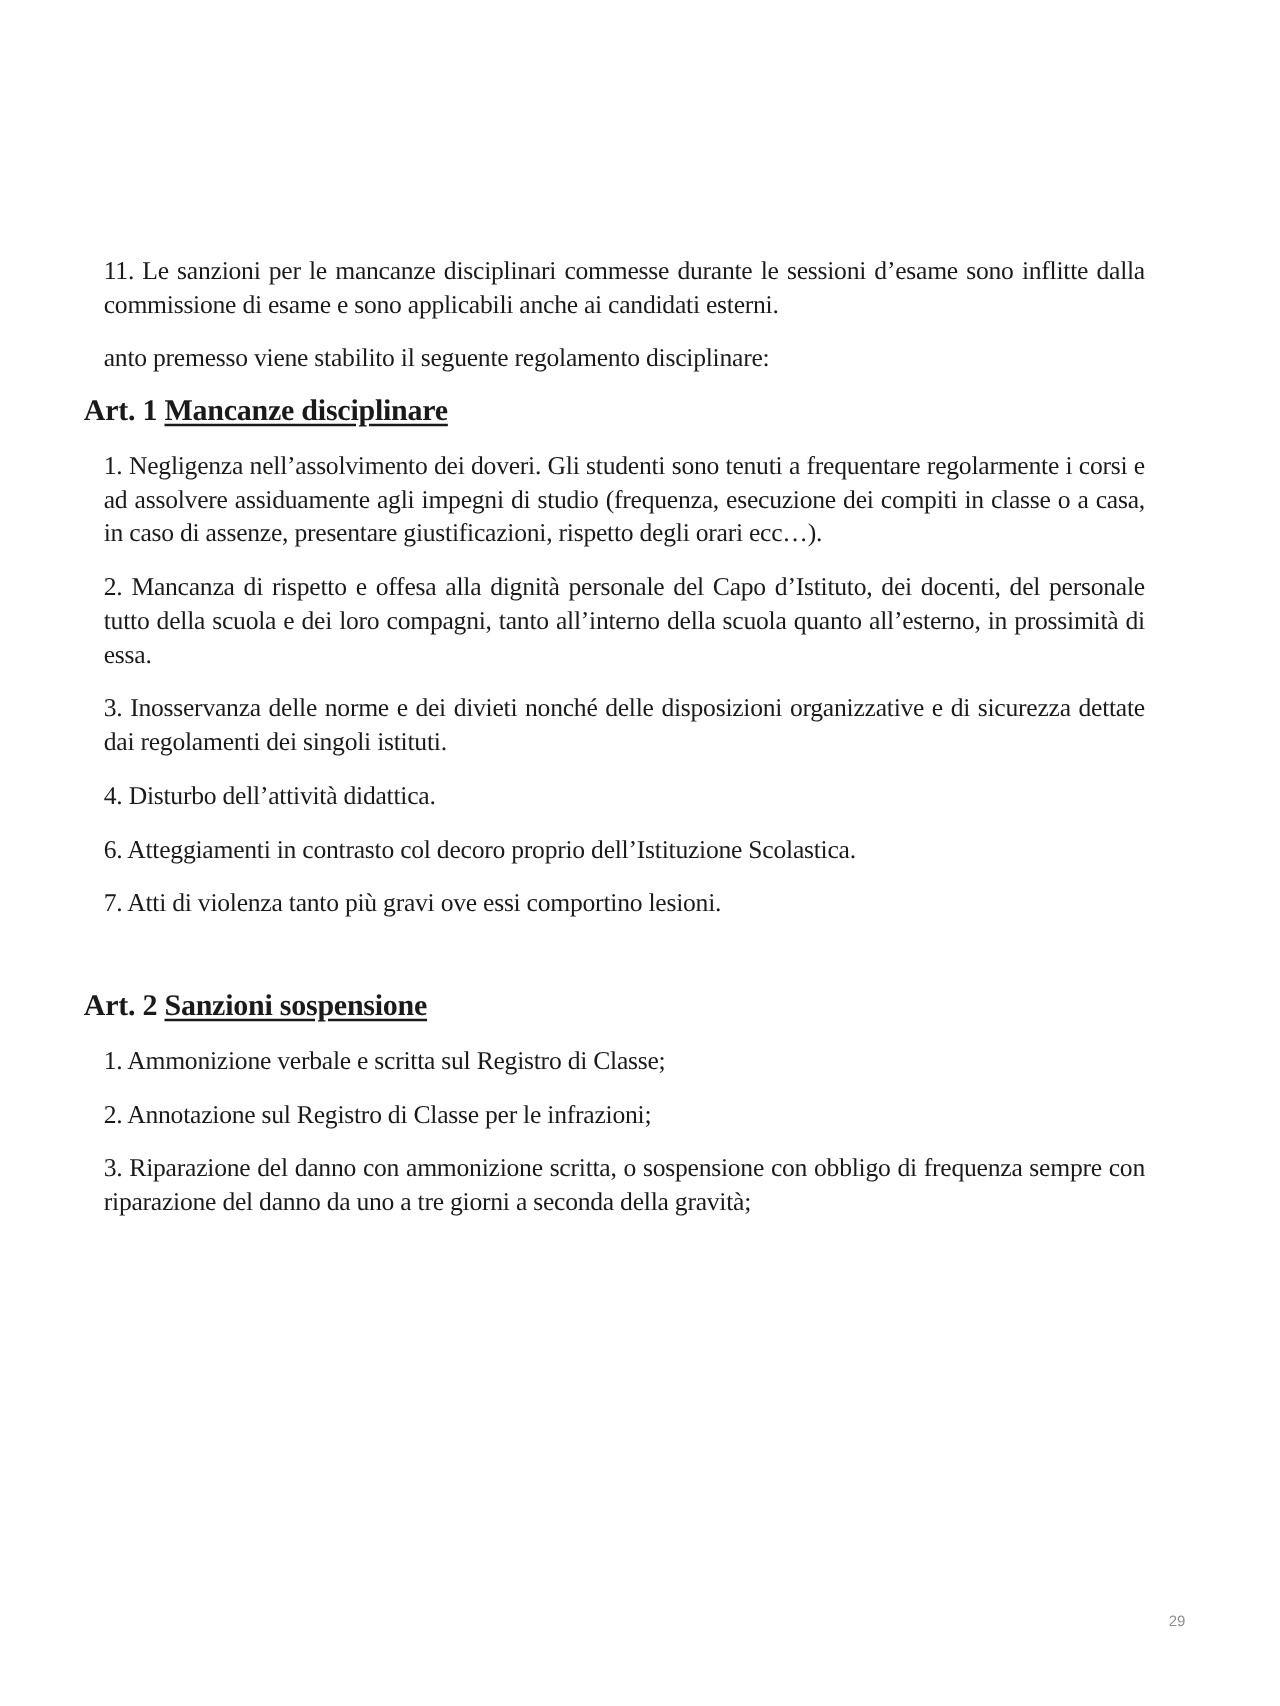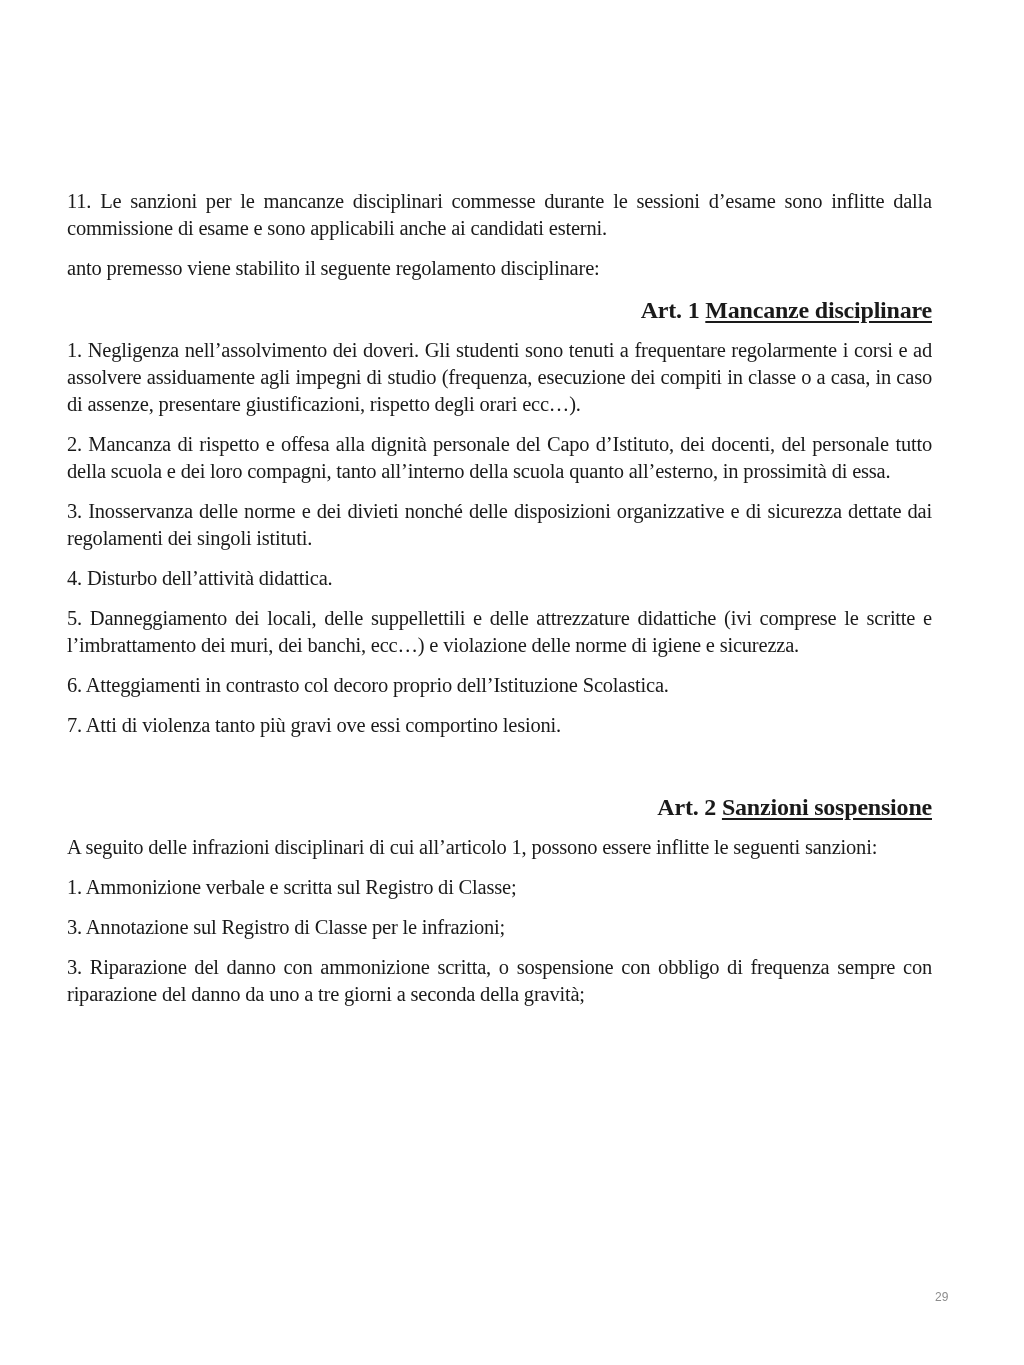--- a/index.html
+++ b/index.html
@@ -15,34 +15,33 @@
       font-family: "Liberation Serif", "DejaVu Serif", serif;
       color: #1a1a1a;
     }
     .page {
       position: absolute;
       left: 67px;
       top: 188px;
       width: 865px;
     }
     p {
-      margin: 0;
+      margin: 16px;
       font-size: 20.5px;
       line-height: 27px;
       text-align: justify;
       letter-spacing: -0.2px;
     }
     .gap-s { margin-bottom: 13px; }
     .heading {
       font-size: 24px;
       font-weight: bold;
       line-height: 30px;
       margin: 0 0 12px 0;
       letter-spacing: -0.2px;
-      text-align: right;
     }
     .heading .title {
       text-decoration: underline;
       text-underline-offset: 3px;
       text-decoration-thickness: 1.5px;
     }
     .spacer { height: 40px; }
     .page-number {
       position: absolute;
       left: 935px;
@@ -60,29 +59,27 @@
   <p class="gap-s">anto premesso viene stabilito il seguente regolamento disciplinare:</p>
 
   <div class="heading">
     <span>Art. 1</span>
     <span class="title">Mancanze disciplinare</span>
   </div>
   <p class="gap-s">1. Negligenza nell’assolvimento dei doveri. Gli studenti sono tenuti a frequentare regolarmente i corsi e ad assolvere assiduamente agli impegni di studio (frequenza, esecuzione dei compiti in classe o a casa, in caso di assenze, presentare giustificazioni, rispetto degli orari ecc…).</p>
   <p class="gap-s">2. Mancanza di rispetto e offesa alla dignità personale del Capo d’Istituto, dei docenti, del personale tutto della scuola e dei loro compagni, tanto all’interno della scuola quanto all’esterno, in prossimità di essa.</p>
   <p class="gap-s">3. Inosservanza delle norme e dei divieti nonché delle disposizioni organizzative e di sicurezza dettate dai regolamenti dei singoli istituti.</p>
   <p class="gap-s">4. Disturbo dell’attività didattica.</p>
-  <p class="gap-s">5. Danneggiamento dei locali, delle suppellettili e delle attrezzature didattiche (ivi comprese le scritte e l’imbrattamento dei muri, dei banchi, ecc…) e violazione delle norme di igiene e sicurezza.</p>
   <p class="gap-s">6. Atteggiamenti in contrasto col decoro proprio dell’Istituzione Scolastica.</p>
   <p class="gap-s">7. Atti di violenza tanto più gravi ove essi comportino lesioni.</p>
 
   <div class="spacer"></div>
 
   <div class="heading">
     <span>Art. 2</span>
     <span class="title">Sanzioni sospensione</span>
   </div>
-  <p class="gap-s">A seguito delle infrazioni disciplinari di cui all’articolo 1, possono essere inflitte le seguenti sanzioni:</p>
   <p class="gap-s">1. Ammonizione verbale e scritta sul Registro di Classe;</p>
-  <p class="gap-s">3. Annotazione sul Registro di Classe per le infrazioni;</p>
+  <p class="gap-s">2. Annotazione sul Registro di Classe per le infrazioni;</p>
   <p class="gap-s">3. Riparazione del danno con ammonizione scritta, o sospensione con obbligo di frequenza sempre con riparazione del danno da uno a tre giorni a seconda della gravità;</p>
 </div>
 
 <div class="page-number">29</div>
 
 </body></html>

